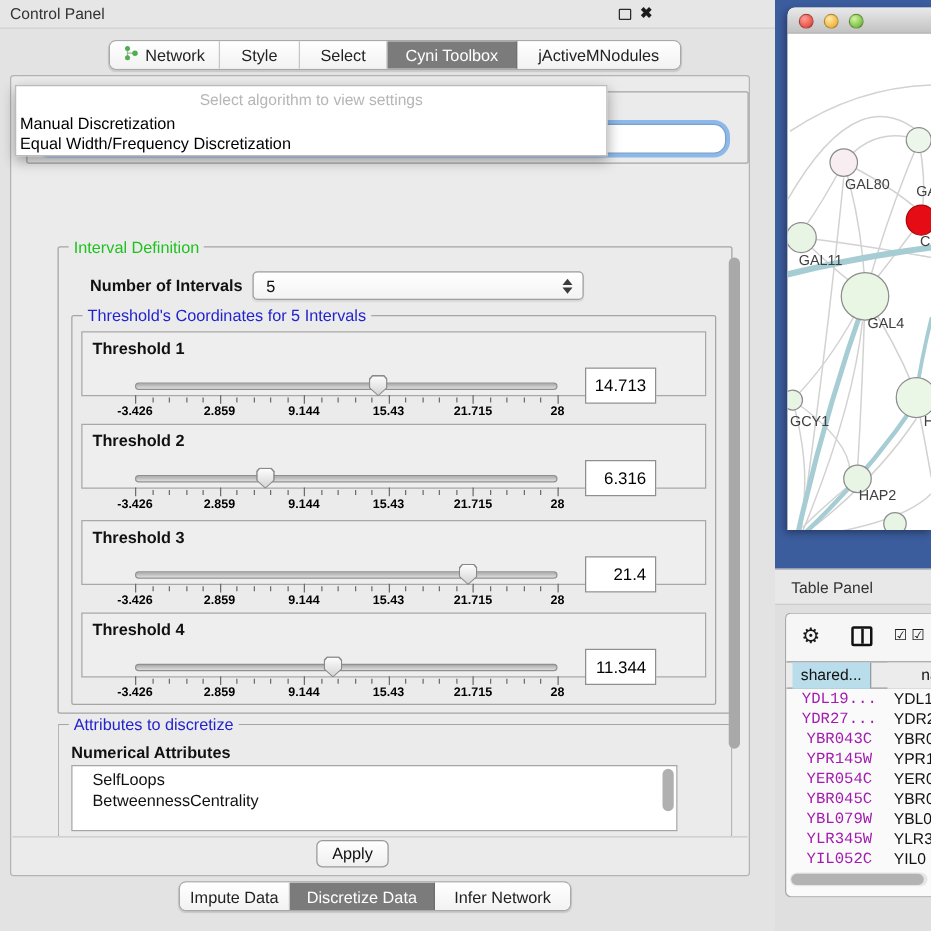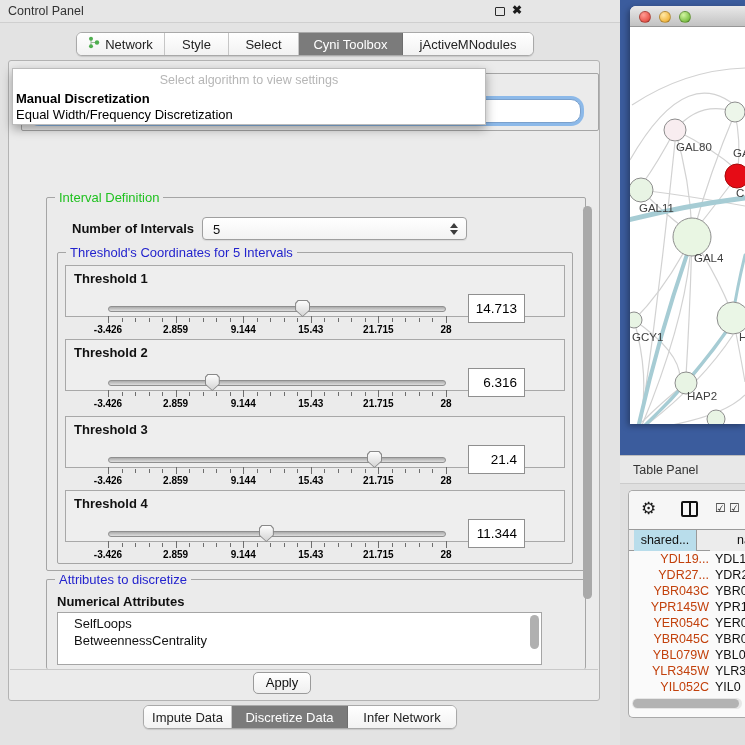--- a/index.html
+++ b/index.html
@@ -19,21 +19,21 @@
   .cp-close { position:absolute; left:512px; top:3px; font-size:12px; font-weight:bold; color:#1c1c1c; }
 
   
   .seg-bar { position:absolute; display:flex; height:24px;
     border:1px solid #a9a9a9; border-radius:6px; background:#fdfdfd; overflow:hidden;
     box-shadow:0 1px 1px rgba(0,0,0,.12); }
   .seg { display:flex; align-items:center; justify-content:center; gap:5px;
     font-size:13px; color:#222; border-right:1px solid #c6c6c6; background:linear-gradient(#ffffff,#f2f2f2); cursor:default; }
   .seg:last-child { border-right:none; }
   .seg.selected { background:#7b7b7b; color:#ffffff; border-right-color:#6e6e6e; }
-  .top-tabs { left:76px; top:32px; }
+  .top-tabs { left:87px; top:32px; }
   .bottom-tabs { left:143px; top:705px; }
 
   
   .main-panel { position:absolute; left:8px; top:60px; width:592px; height:641px;
     background:#ebebeb; border:1px solid #b3b3b3; border-radius:3px; }
 
   .group { position:absolute; border:1px solid #a5a5a5; border-radius:2px; }
   .group-title { position:absolute; top:-8px; left:8px; background:#ebebeb;
     padding:0 4px; font-size:13px; white-space:nowrap; }
   .t-gray  { color:#6e7e6e; }
@@ -57,21 +57,21 @@
   .combo-focus { position:absolute; left:20px; top:38px; width:552px; height:24px;
     background:#fff; border:1px solid #7aa0cc; border-radius:10px;
     box-shadow:0 0 0 3px #8cb9e9; }
 
   
   .popup { position:absolute; left:12px; top:68px; width:474px; height:57px;
     background:#fff; border:1px solid #bbbbbb; box-shadow:0 4px 10px rgba(0,0,0,.35);
     z-index:30; }
   .popup .prompt { position:absolute; left:0; right:0; top:4px; text-align:center;
     font-size:12.5px; color:#b6b6b6; }
-  .popup .opt1 { position:absolute; left:3px; top:22px; font-size:13px; font-weight:bold; color:#000; }
+  .popup .opt1 { position:absolute; left:3px; top:22px; font-size:13px; font-weight:normal; color:#000; }
   .popup .opt2 { position:absolute; left:3px; top:38px; font-size:13px; color:#000; }
 
   
   .thr-panel { position:absolute; left:7px; width:500px; height:52px;
     background:#eeeeee; border:1px solid #a8a8a8; }
   .thr-label { position:absolute; left:8px; top:5px; font-size:13px; font-weight:bold; color:#111; }
   .slider { position:absolute; left:42px; top:38px; width:338px; height:26px; }
   .track { position:absolute; left:0; top:2px; width:100%; height:6px;
     background:linear-gradient(#ababab,#dedede); border:1px solid #8f8f8f; border-radius:3px; }
   .thumb { position:absolute; top:-4px; width:15px; height:17px; margin-left:-8px;
@@ -126,21 +126,21 @@
   .split-ic::after { content:""; position:absolute; left:50%; top:0; bottom:0; width:2px; background:#111; transform:translateX(-50%); }
   .cb-ic { position:absolute; top:10px; font-size:12px; color:#1a1a1a; }
   .tw-headrow { position:absolute; left:0; top:38px; width:100%; height:22px; background:#ececec;
     border-top:1px solid #9a9a9a; border-bottom:1px solid #9a9a9a; }
   .th-cell { position:absolute; top:0; height:21px; font-size:12.5px; color:#111;
     line-height:21px; text-align:center; border-right:1px solid #9a9a9a; overflow:hidden; }
   .th-shared { left:5px; width:63px; background:#b9ddeb; }
   .th-name { left:81px; width:44px; background:#ececec; text-align:left; padding-left:27px; border-right:none; }
   .tw-rows { position:absolute; left:0; top:60px; width:100%; height:150px; overflow:hidden; }
   .t-row { position:relative; height:16px; }
-  .t-c0 { position:absolute; left:5px; width:75px; text-align:right; font-size:12.5px; color:#c2410c; line-height:16px; }
+  .t-c0 { position:absolute; left:5px; width:75px; text-align:center; font-size:12.5px; color:#a21caf; line-height:16px;font-family:Liberation Mono, monospace; }
   .t-c1 { position:absolute; left:86px; width:40px; font-size:12.5px; color:#111; line-height:16px; overflow:hidden; }
   .hscroll { position:absolute; left:3px; top:207px; width:110px; height:11px;
     background:#e6e6e6; border-radius:6px; }
   .hscroll-thumb { position:absolute; left:1px; top:1px; width:106px; height:9px;
     background:#b3b3b3; border-radius:5px; }
 
   svg text { font-family:"Liberation Sans", sans-serif; }
 </style>
 </head>
 <body>

